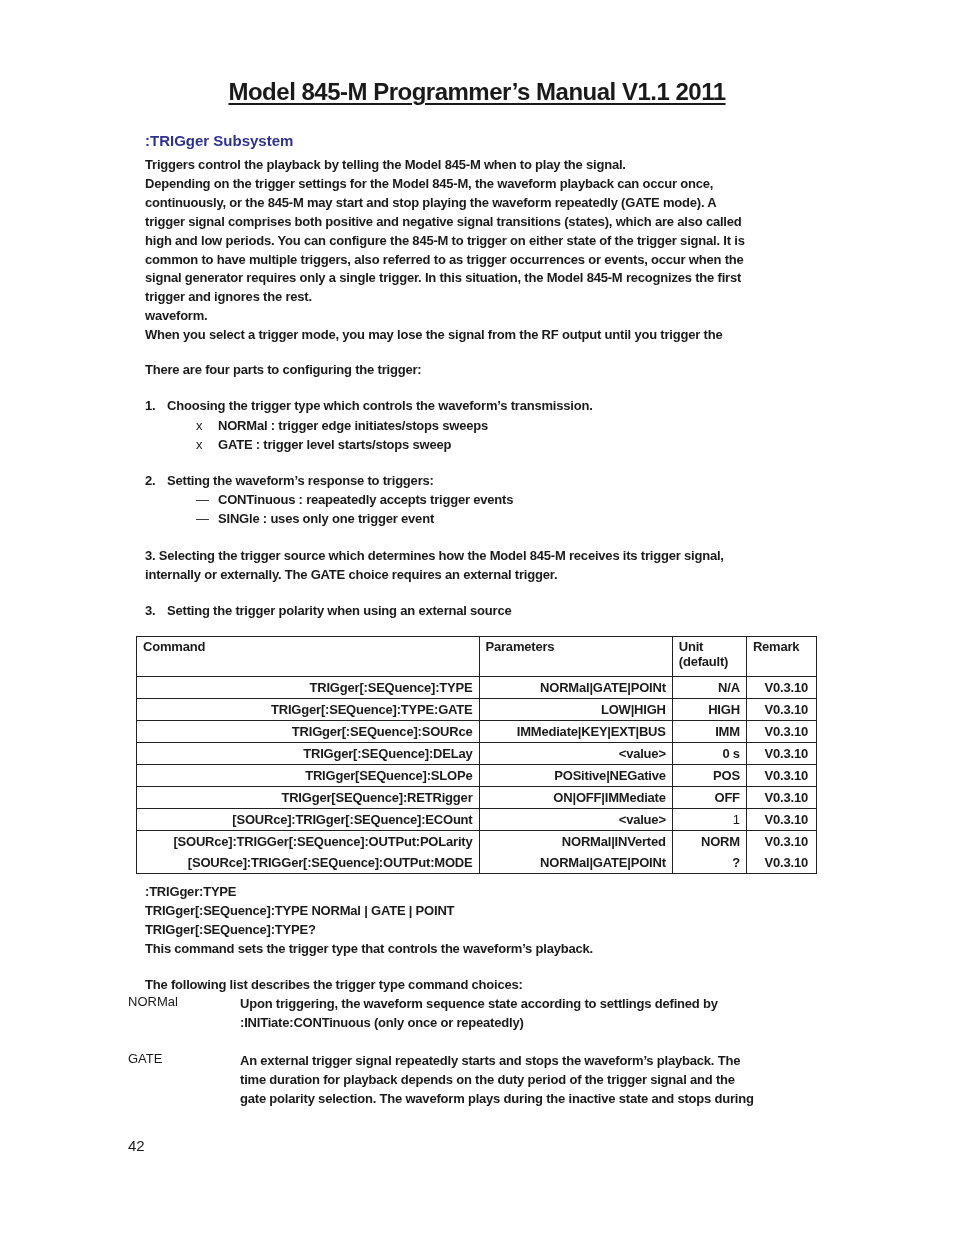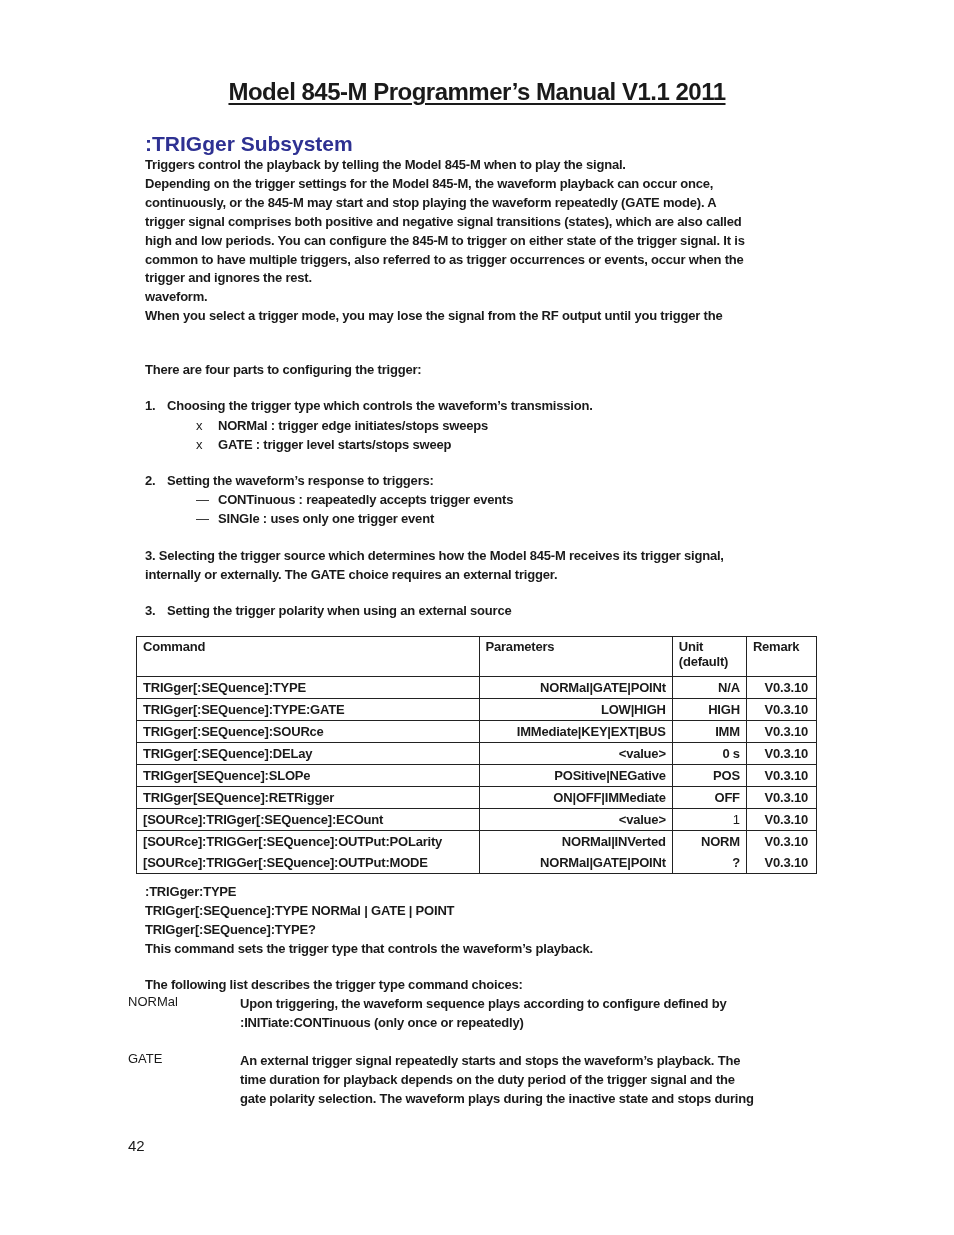--- a/index.html
+++ b/index.html
@@ -8,37 +8,37 @@
       font-family: "Liberation Sans", sans-serif; color: #1a1a1a;
     }
     .abs { position: absolute; }
     .title {
       left: 0; width: 954px; top: 78px; text-align: center;
       font-family: "Liberation Sans", sans-serif; font-weight: bold;
       font-size: 24px; letter-spacing: -0.5px;
     }
     .title span { text-decoration: underline; text-underline-offset: 3px; text-decoration-thickness: 2px; }
     .section-heading {
-      left: 145px; top: 132px; font-size: 21px; font-weight: bold; color: #2e3192;
+      left: 145px; top: 132px; font-size: 15px; font-weight: bold; color: #2e3192;
     }
     .para {
       left: 145px; width: 660px; font-size: 13px; font-weight: bold; line-height: 18.9px;
       letter-spacing: -0.2px;
     }
     .line { white-space: nowrap; }
     .list-item { font-size: 13px; font-weight: bold; white-space: nowrap; letter-spacing: -0.2px; }
     .bullet { display: inline-block; width: 22px; font-weight: normal; }
     .num { display: inline-block; width: 22px; }
 
     table.cmd {
       position: absolute; left: 136px; top: 636px; width: 681px;
       border-collapse: collapse; font-size: 13px; font-weight: bold; letter-spacing: -0.2px;
     }
     table.cmd td, table.cmd th {
-      border: 1px solid #222; padding: 1px 6px; height: 19px; vertical-align: middle;
+      border: 1px solid #222; padding: 1px 6px; height: 19px; vertical-align: middle; text-align: right;
     }
     table.cmd th { text-align: left; vertical-align: top; font-weight: bold; height: 36px; padding-top: 2px; }
     table.cmd td.c { text-align: right; }
     table.cmd td.r { text-align: right; padding-right: 8px; }
     table.cmd tr.merged-top td { border-bottom: none; }
     table.cmd tr.merged-bottom td { border-top: none; }
     .col1 { width: 329px; }
     .col2 { width: 180px; }
     .col3 { width: 61px; }
     .col4 { width: 57px; }
@@ -54,20 +54,21 @@
 
 <div class="abs section-heading">:TRIGger Subsystem</div>
 
 <div class="abs para" style="top:156px;">
   <div class="line">Triggers control the playback by telling the Model 845-M when to play the signal.</div>
   <div class="line">Depending on the trigger settings for the Model 845-M, the waveform playback can occur once,</div>
   <div class="line">continuously, or the 845-M may start and stop playing the waveform repeatedly (GATE mode). A</div>
   <div class="line">trigger signal comprises both positive and negative signal transitions (states), which are also called</div>
   <div class="line">high and low periods. You can configure  the 845-M to trigger on either state of the trigger signal. It is</div>
   <div class="line">common  to have multiple triggers, also referred to as trigger occurrences or events, occur when the</div>
+  <div class="line">signal generator requires only a single trigger. In this situation, the Model 845-M recognizes the first</div>
   <div class="line">trigger and ignores the rest.</div>
   <div class="line">waveform.</div>
   <div class="line">When you select a trigger mode, you may lose the signal from the RF output until you trigger the</div>
 </div>
 
 <div class="abs para" style="top:361px;">There are four parts to configuring the trigger:</div>
 
 <div class="abs list-item" style="left:145px; top:398px;">
   <span class="num">1.</span><span>Choosing  the trigger type which controls the waveform’s transmission.</span>
 </div>
@@ -171,21 +172,21 @@
   <div class="line">:TRIGger:TYPE</div>
   <div class="line">TRIGger[:SEQuence]:TYPE NORMal | GATE  | POINT</div>
   <div class="line">TRIGger[:SEQuence]:TYPE?</div>
   <div class="line">This command  sets the trigger type that controls the waveform’s playback.</div>
 </div>
 
 <div class="abs para" style="top:976px;">The following list describes the trigger type command choices:</div>
 
 <div class="choice-label" style="top:994px;">NORMal</div>
 <div class="choice-desc" style="top:994px;">
-  <div class="line">Upon triggering, the waveform sequence plays according to configure defined by</div>
+  <div class="line">Upon triggering, the waveform sequence state according to settlings defined by</div>
   <div class="line">:INITiate:CONTinuous (only once or repeatedly)</div>
 </div>
 
 <div class="choice-label" style="top:1051px;">GATE</div>
 <div class="choice-desc" style="top:1051px;">
   <div class="line">An external trigger signal repeatedly starts and stops the waveform’s playback. The</div>
   <div class="line">time duration for playback depends on the duty period of the trigger signal and the</div>
   <div class="line">gate polarity selection. The waveform plays during the inactive state and stops during</div>
 </div>
 

